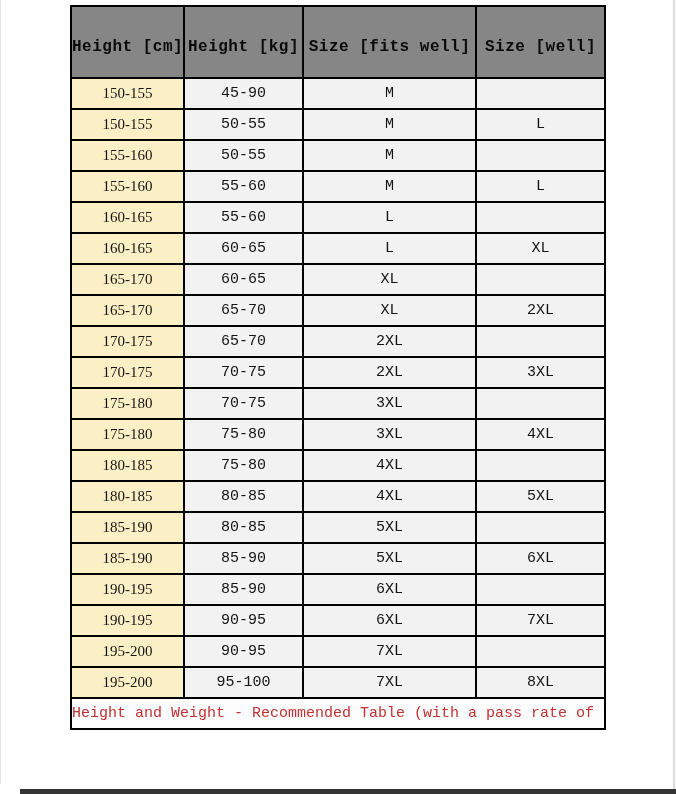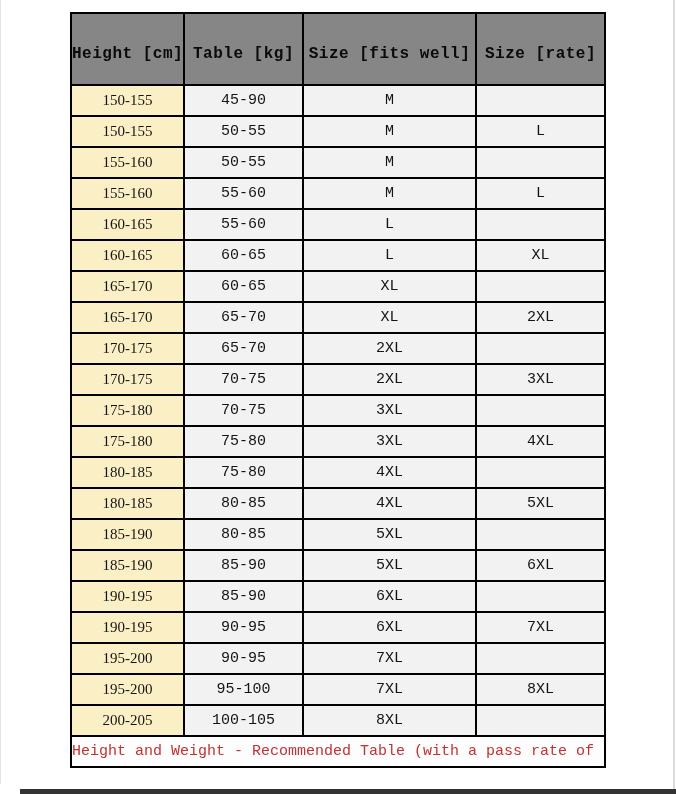--- a/index.html
+++ b/index.html
@@ -13,21 +13,21 @@
   }
   .page {
     position: relative;
     width: 676px;
     height: 794px;
     background: #ffffff;
   }
   table.size-chart {
     position: absolute;
     left: 70px;
-    top: 12px;
+    top: 5px;
     width: 534px;
     border-collapse: collapse;
     table-layout: fixed;
   }
   table.size-chart th,
   table.size-chart td {
     border: 2px solid #000000;
     text-align: center;
     vertical-align: middle;
     padding: 0;
@@ -93,23 +93,23 @@
   <table class="size-chart">
     <colgroup>
       <col style="width:113px">
       <col style="width:119px">
       <col style="width:173px">
       <col style="width:129px">
     </colgroup>
     <thead>
       <tr>
         <th>Height [cm]</th>
-        <th>Table [kg]</th>
+        <th>Height [kg]</th>
         <th>Size [fits well]</th>
-        <th>Size [rate]</th>
+        <th>Size [well]</th>
       </tr>
     </thead>
     <tbody>
         <tr>
           <td class="height-col">150-155</td>
           <td>45-90</td>
           <td>M</td>
           <td></td>
         </tr>
         <tr>
@@ -218,26 +218,20 @@
           <td class="height-col">195-200</td>
           <td>90-95</td>
           <td>7XL</td>
           <td></td>
         </tr>
         <tr>
           <td class="height-col">195-200</td>
           <td>95-100</td>
           <td>7XL</td>
           <td>8XL</td>
-        </tr>
-        <tr>
-          <td class="height-col">200-205</td>
-          <td>100-105</td>
-          <td>8XL</td>
-          <td></td>
         </tr>
       </tbody>
     <tfoot>
       <tr>
         <td colspan="4">Height and Weight - Recommended Table (with a pass rate of 98%)</td>
       </tr>
     </tfoot>
   </table>
 
   <div class="left-edge"></div>

